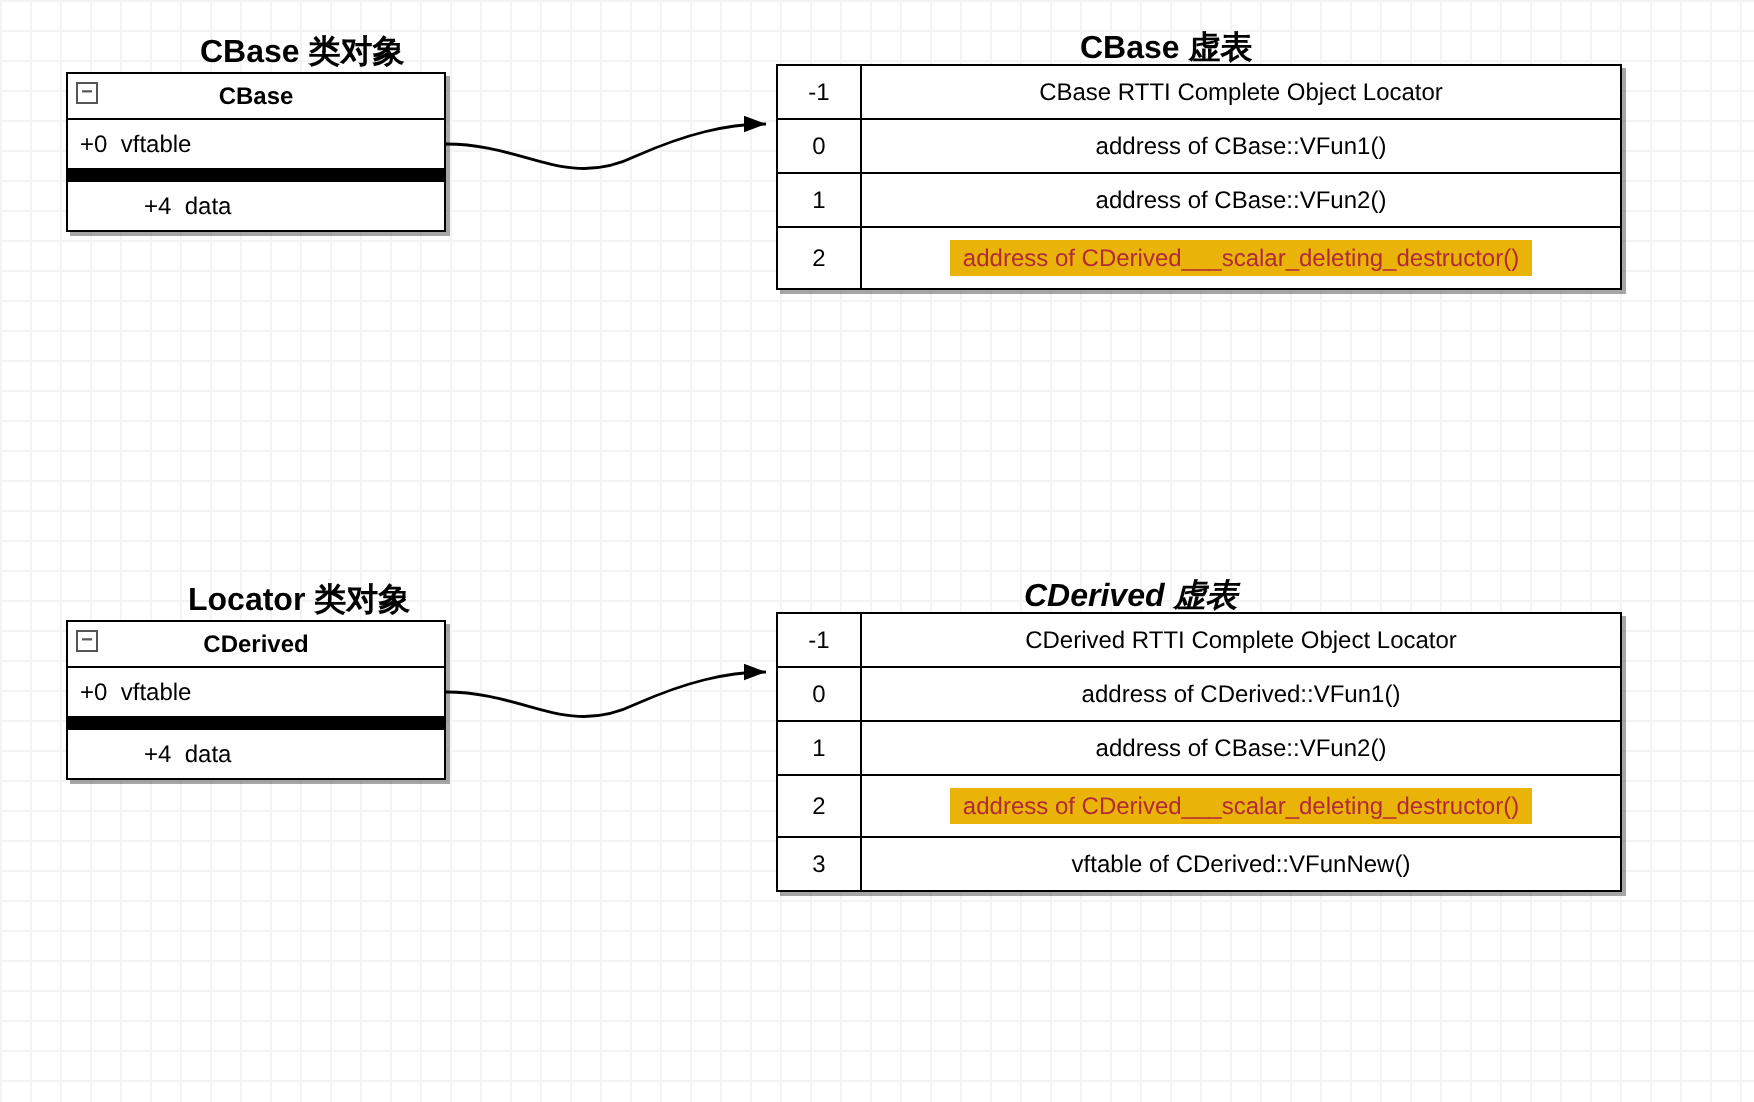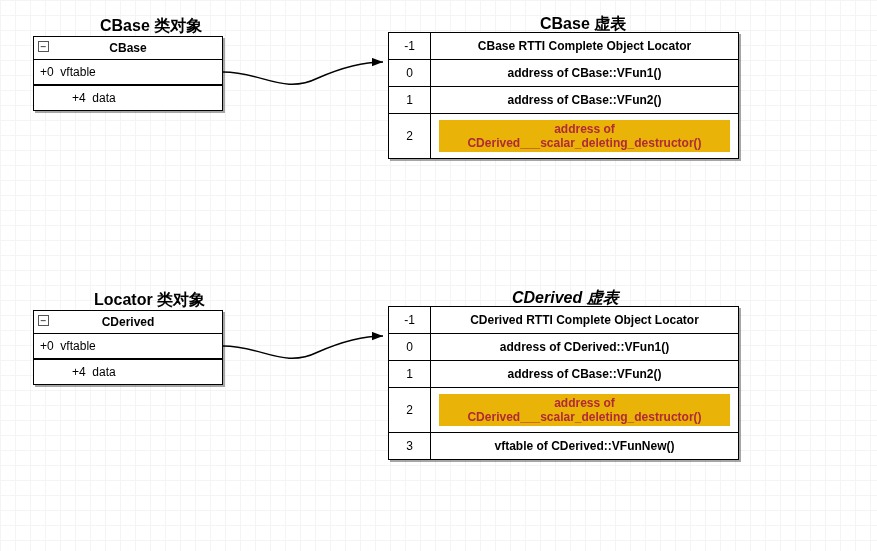--- a/index.html
+++ b/index.html
@@ -44,39 +44,39 @@
     height: 11px;
     border: 1px solid #555;
     background: #fff;
     font-size: 10px;
     line-height: 9px;
     text-align: center;
     color: #555;
   }
   .class-row {
     padding: 5px 6px;
-    border-bottom: 2px solid #000000;
+    border-bottom: 7px solid #000000;
     font-size: 12px;
   }
   .class-row:last-child { border-bottom: none; margin-left: 32px; }
   .vtable {
     position: absolute;
     background: #fff;
     border: 1px solid #000;
     box-shadow: 2px 2px 0 rgba(0,0,0,0.35);
     border-collapse: collapse;
   }
   .vtable tr td {
     border: 1px solid #000;
     padding: 6px 8px;
     text-align: center;
     font-size: 12px;
   }
   .vtable tr td.idx { width: 42px; }
-  .vtable tr td.entry { width: 308px; font-weight: bold; }
+  .vtable tr td.entry { width: 380px; }
   .highlight {
     background: #eab308;
     color: #b02a37;
     display: inline-block;
     padding: 2px 6px;
   }
   svg.arrow {
     position: absolute;
     overflow: visible;
     pointer-events: none;

